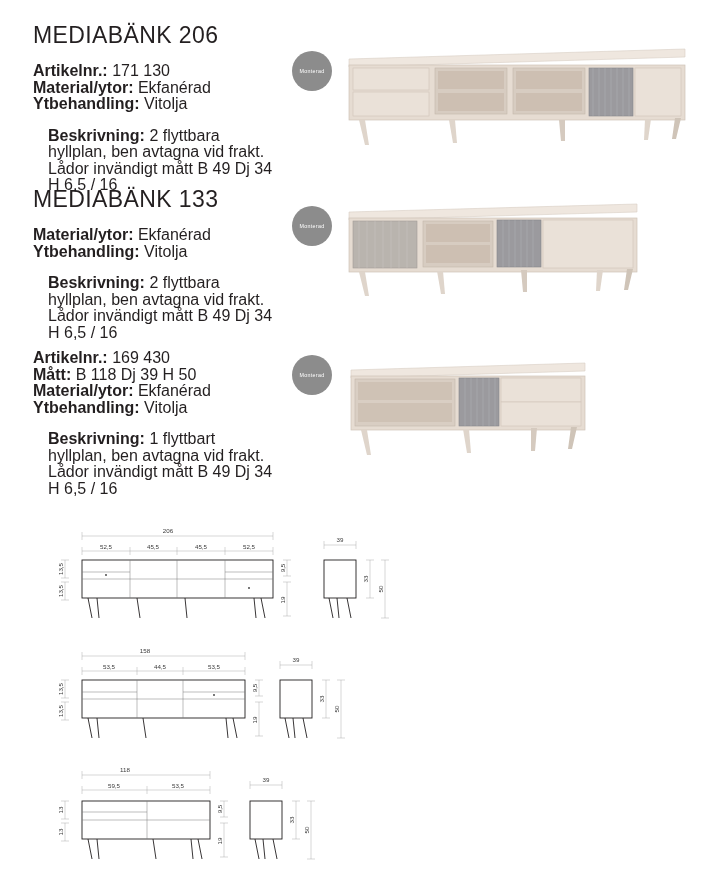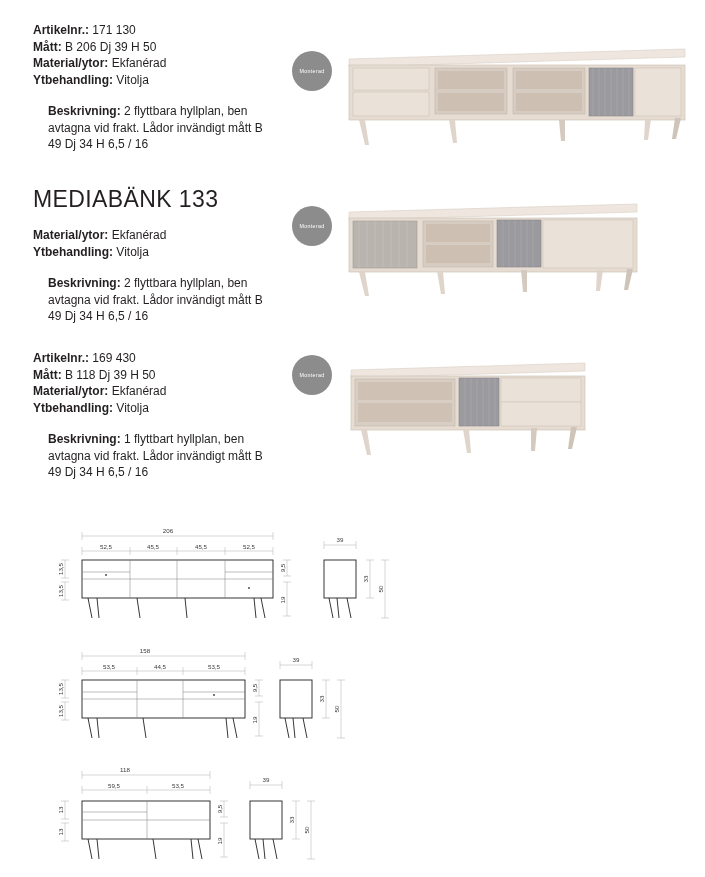--- a/index.html
+++ b/index.html
@@ -27,21 +27,21 @@
     width: 260px;
   }
   .product h1 {
     margin: 0 0 14px 0;
     font-size: 23px;
     font-weight: 400;
     letter-spacing: 0.4px;
     color: #231f20;
   }
   .spec {
-    font-size: 12px;
+    font-size: 16px;
     line-height: 16.5px;
     color: #231f20;
   }
   .spec .lbl { font-weight: bold; }
   .spec .row { margin: 0; }
   .spec .desc { margin: 15px; }
 
   
   .badge {
     position: absolute;
@@ -69,28 +69,25 @@
   .d-int  { stroke: #7a7a7a; stroke-width: 0.5; fill: none; }
   .d-txt  { font-family: "Liberation Sans", sans-serif; font-size: 6.2px; fill: #3a3a3a; }
   .d-txt-v{ font-family: "Liberation Sans", sans-serif; font-size: 6.2px; fill: #3a3a3a; }
 </style>
 </head>
 <body>
 
 <div class="product" style="top:22px;">
 
   <div class="info">
+    <h1>MEDIABÄNK 206</h1>
     <div class="spec">
       <p class="row">
         <span class="lbl">Artikelnr.:</span>
         <span>171 130</span>
-      </p>
-      <p class="row">
-        <span class="lbl">Mått:</span>
-        <span>B 206 Dj 39 H 50</span>
       </p>
       <p class="row">
         <span class="lbl">Material/ytor:</span>
         <span>Ekfanérad</span>
       </p>
       <p class="row">
         <span class="lbl">Ytbehandling:</span>
         <span>Vitolja</span>
       </p>
       <p class="desc">

